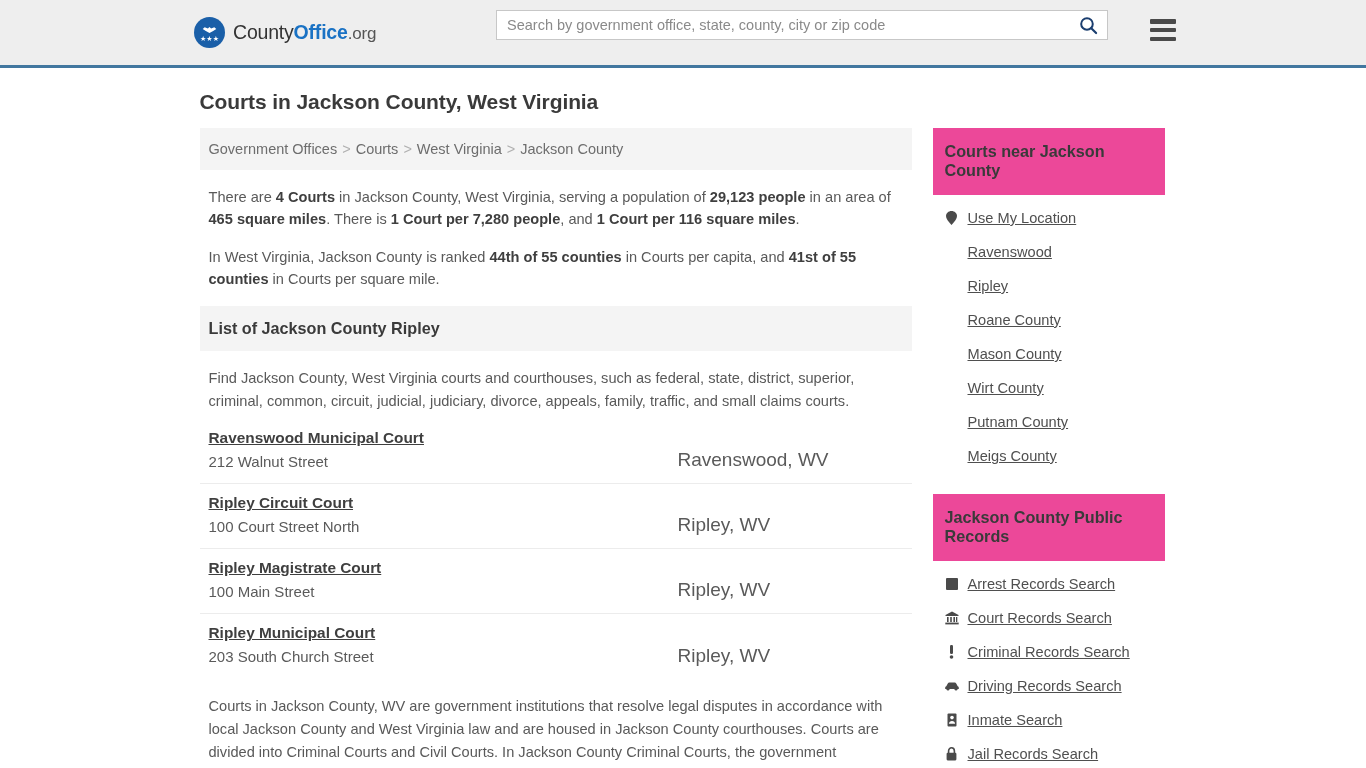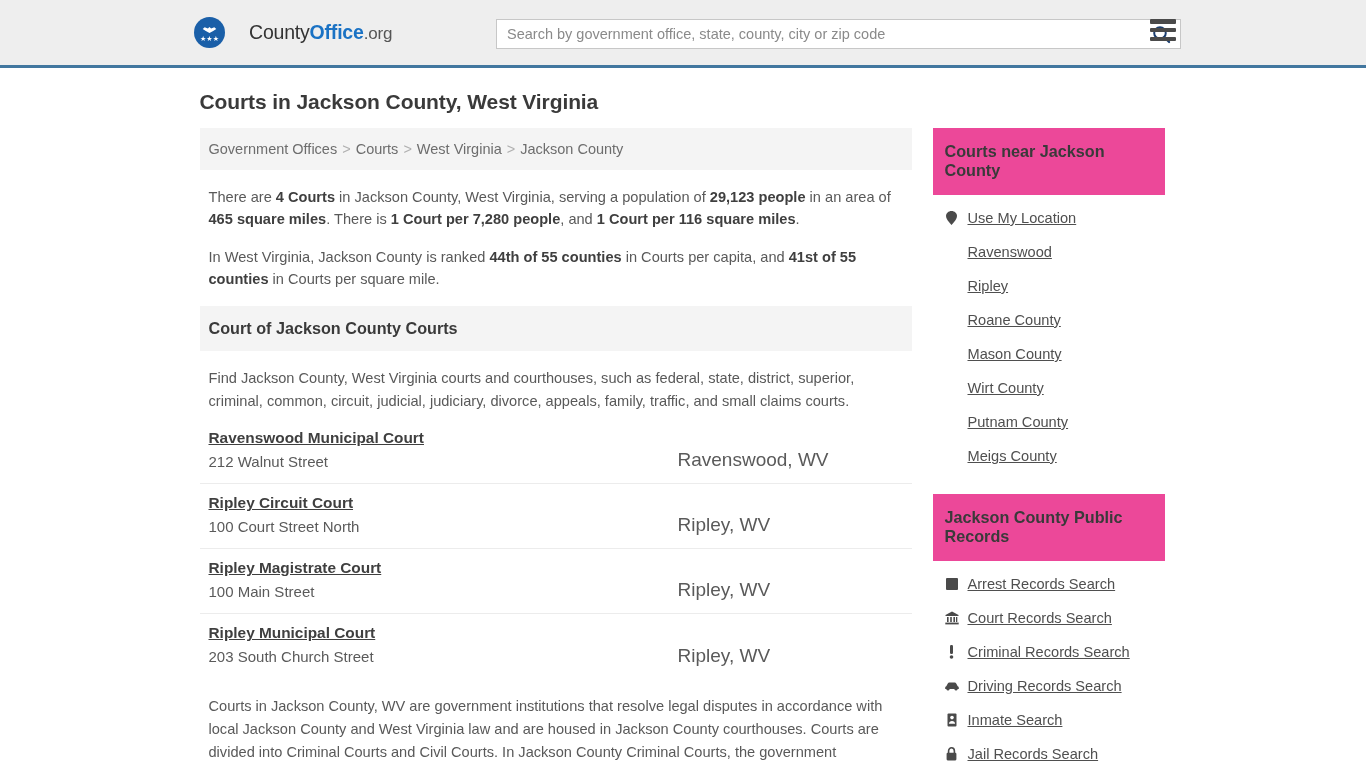--- a/index.html
+++ b/index.html
@@ -19,21 +19,21 @@
     border-bottom: 3px solid #42779f;
     display: flex;
     align-items: center;
     position: relative;
   }
   .brand {
     display: flex;
     align-items: center;
     margin-left: 194px;
     text-decoration: none;
-    gap: 24px;
+    gap: 8px;
   }
   .brand-seal {
     width: 31px; height: 31px;
     border-radius: 50%;
     background: #1a5fa8;
     display: flex;
     flex-direction: column;
     align-items: center;
     justify-content: center;
     flex: none;
@@ -55,22 +55,22 @@
     letter-spacing: -0.2px;
     white-space: nowrap;
   }
   .brand-text .c1 { color: #333333; }
   .brand-text .c2 { color: #1a72c4; font-weight: bold; }
   .brand-text .c3 { color: #555555; font-size: 17px; }
 
   .search-wrap {
     position: absolute;
     left: 496px;
-    top: 19px;
-    width: 685px;
+    top: 10px;
+    width: 612px;
     height: 30px;
     background: #ffffff;
     border: 1px solid #c7c7c7;
     display: flex;
   }
   .search-input {
     flex: 1;
     border: none;
     outline: none;
     height: 100%;
@@ -290,21 +290,21 @@
 
         <div class="breadcrumb">
           <span id="breadcrumb-slot"><a href="#">Government Offices</a><span class="sep">&gt;</span><a href="#">Courts</a><span class="sep">&gt;</span><a href="#">West Virginia</a><span class="sep">&gt;</span><a href="#">Jackson County</a></span>
         </div>
 
         <div class="intro">
           <p id="intro-p1"><span>There are </span><b>4 Courts</b><span> in Jackson County, West Virginia, serving a population of </span><b>29,123 people</b><span> in an area of </span><b>465 square miles</b><span>. There is </span><b>1 Court per 7,280 people</b><span>, and </span><b>1 Court per 116 square miles</b><span>.</span></p>
           <p id="intro-p2"><span>In West Virginia, Jackson County is ranked </span><b>44th of 55 counties</b><span> in Courts per capita, and </span><b>41st of 55 counties</b><span> in Courts per square mile.</span></p>
         </div>
 
-        <div class="sec-head">Court of Jackson County Courts</div>
+        <div class="sec-head">List of Jackson County Ripley</div>
         <div class="sec-desc">Find Jackson County, West Virginia courts and courthouses, such as federal, state, district, superior, criminal, common, circuit, judicial, judiciary, divorce, appeals, family, traffic, and small claims courts.</div>
 
         <div id="courts-slot">
             <div class="court-row"><a class="court-name" href="#">Ravenswood Municipal Court</a><div class="court-addr">212 Walnut Street</div><div class="court-city">Ravenswood, WV</div></div>
             <div class="court-row"><a class="court-name" href="#">Ripley Circuit Court</a><div class="court-addr">100 Court Street North</div><div class="court-city">Ripley, WV</div></div>
             <div class="court-row"><a class="court-name" href="#">Ripley Magistrate Court</a><div class="court-addr">100 Main Street</div><div class="court-city">Ripley, WV</div></div>
             <div class="court-row"><a class="court-name" href="#">Ripley Municipal Court</a><div class="court-addr">203 South Church Street</div><div class="court-city">Ripley, WV</div></div>
           </div>
 
         <div class="about-body">Courts in Jackson County, WV are government institutions that resolve legal disputes in accordance with local Jackson County and West Virginia law and are housed in Jackson County courthouses. Courts are divided into Criminal Courts and Civil Courts. In Jackson County Criminal Courts, the government prosecutes a case against</div>

